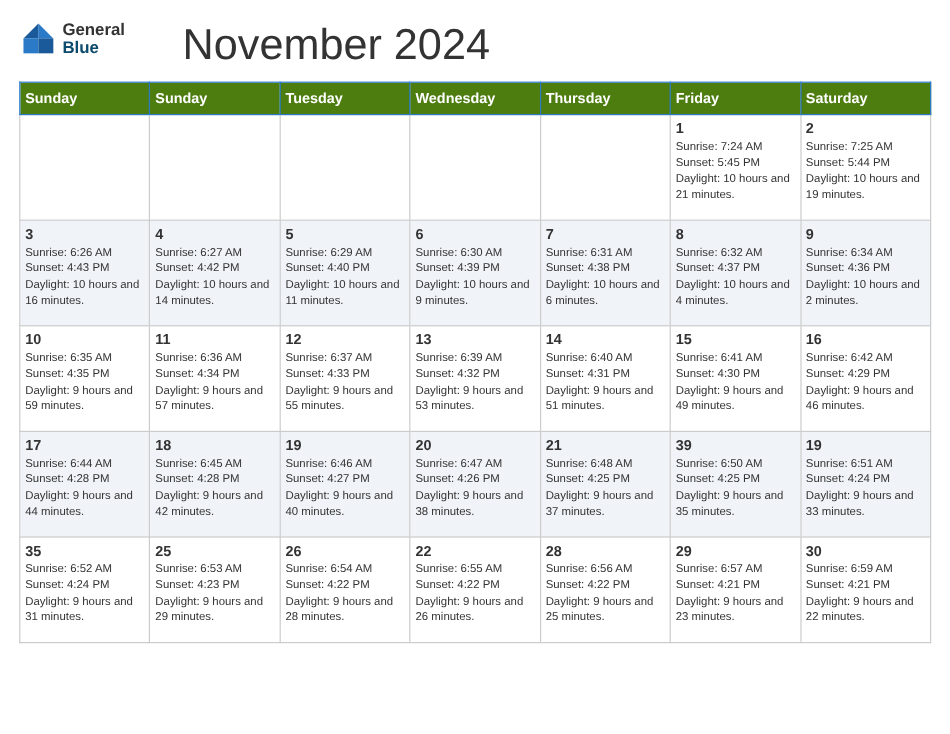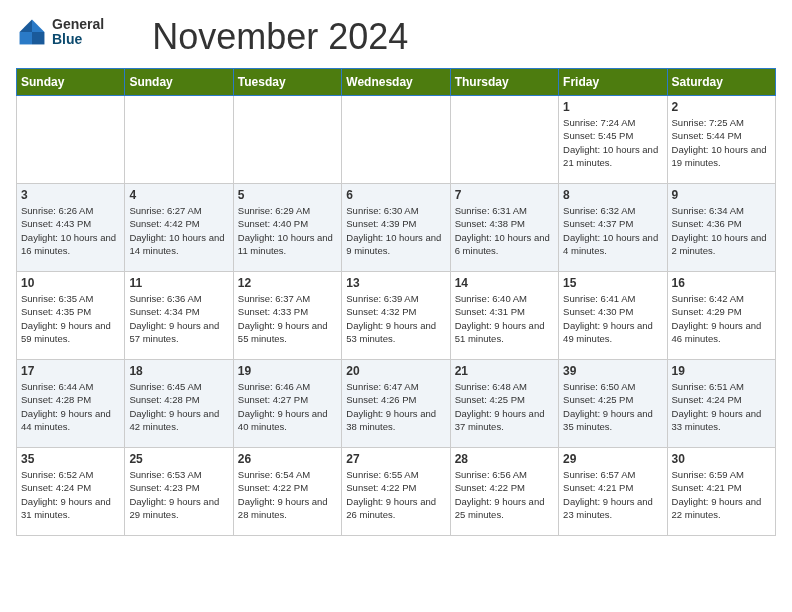--- a/index.html
+++ b/index.html
@@ -234,21 +234,21 @@
         </td>
         <td>
           <div class="day-number">25</div>
           <div class="day-info">Sunrise: 6:53 AM<br>Sunset: 4:23 PM<br>Daylight: 9 hours and 29 minutes.</div>
         </td>
         <td>
           <div class="day-number">26</div>
           <div class="day-info">Sunrise: 6:54 AM<br>Sunset: 4:22 PM<br>Daylight: 9 hours and 28 minutes.</div>
         </td>
         <td>
-          <div class="day-number">27</div>
+          <div class="day-number">22</div>
           <div class="day-info">Sunrise: 6:55 AM<br>Sunset: 4:22 PM<br>Daylight: 9 hours and 26 minutes.</div>
         </td>
         <td>
           <div class="day-number">28</div>
           <div class="day-info">Sunrise: 6:56 AM<br>Sunset: 4:22 PM<br>Daylight: 9 hours and 25 minutes.</div>
         </td>
         <td>
           <div class="day-number">29</div>
           <div class="day-info">Sunrise: 6:57 AM<br>Sunset: 4:21 PM<br>Daylight: 9 hours and 23 minutes.</div>
         </td>

